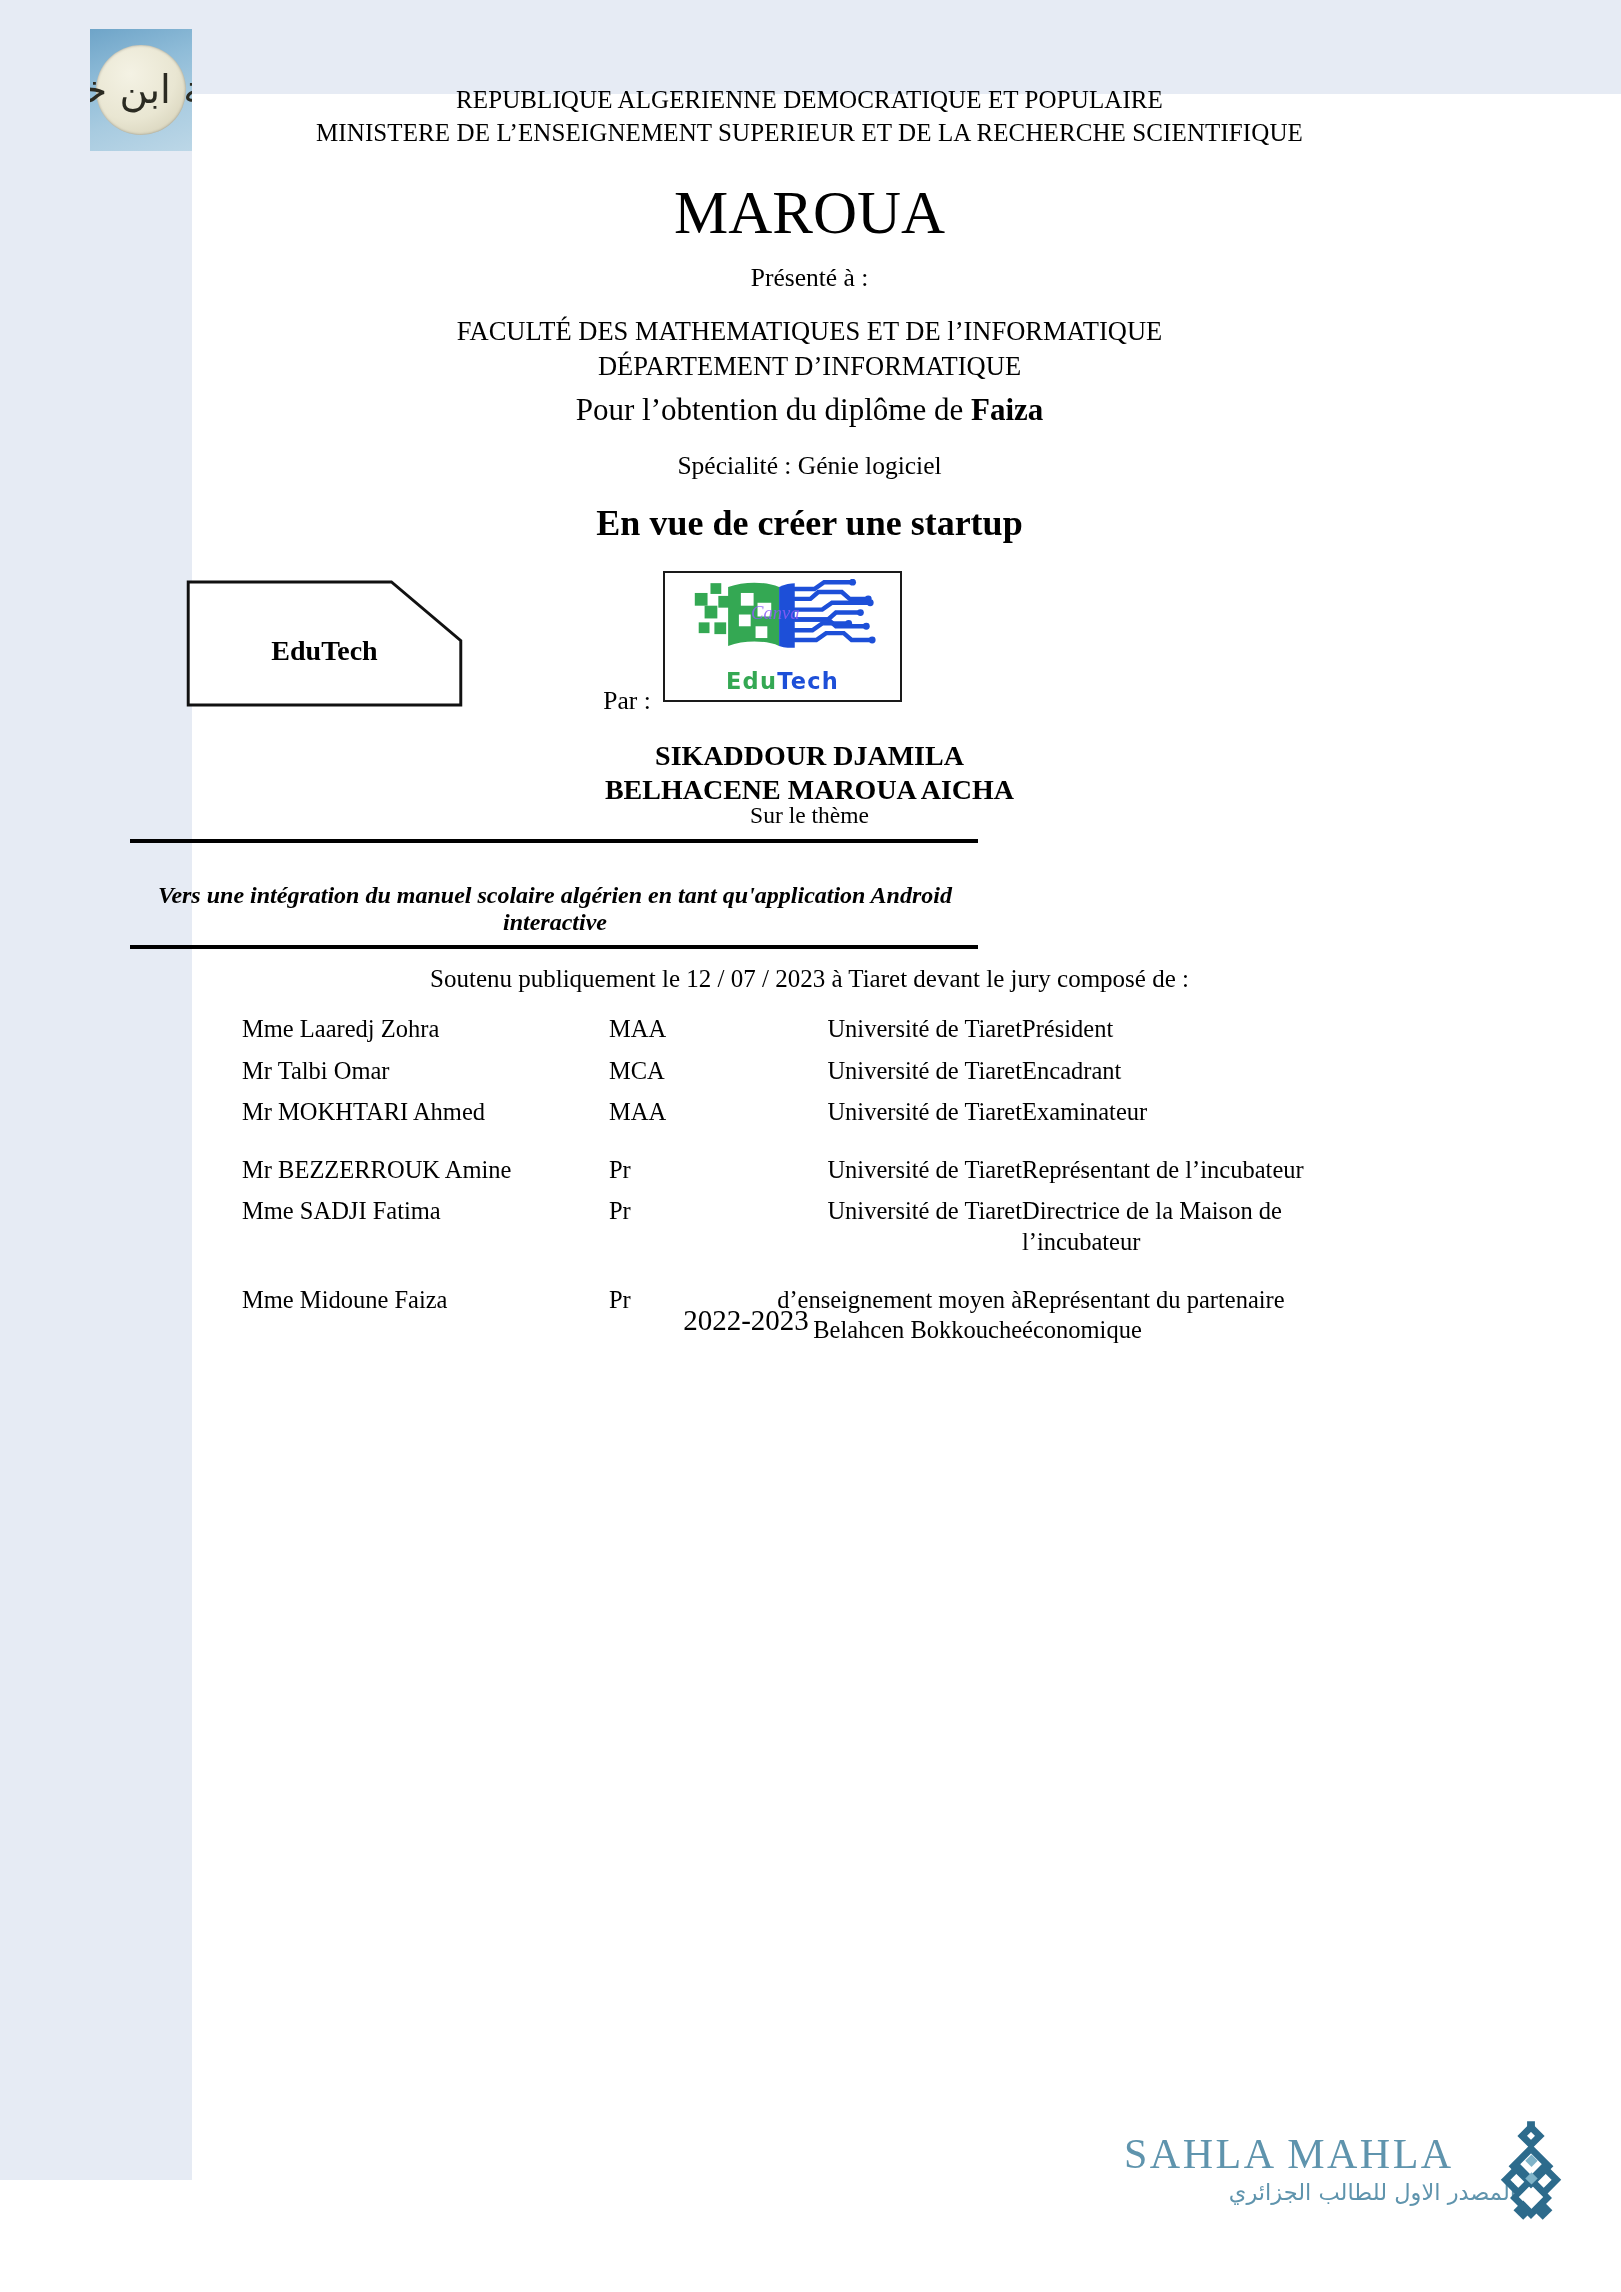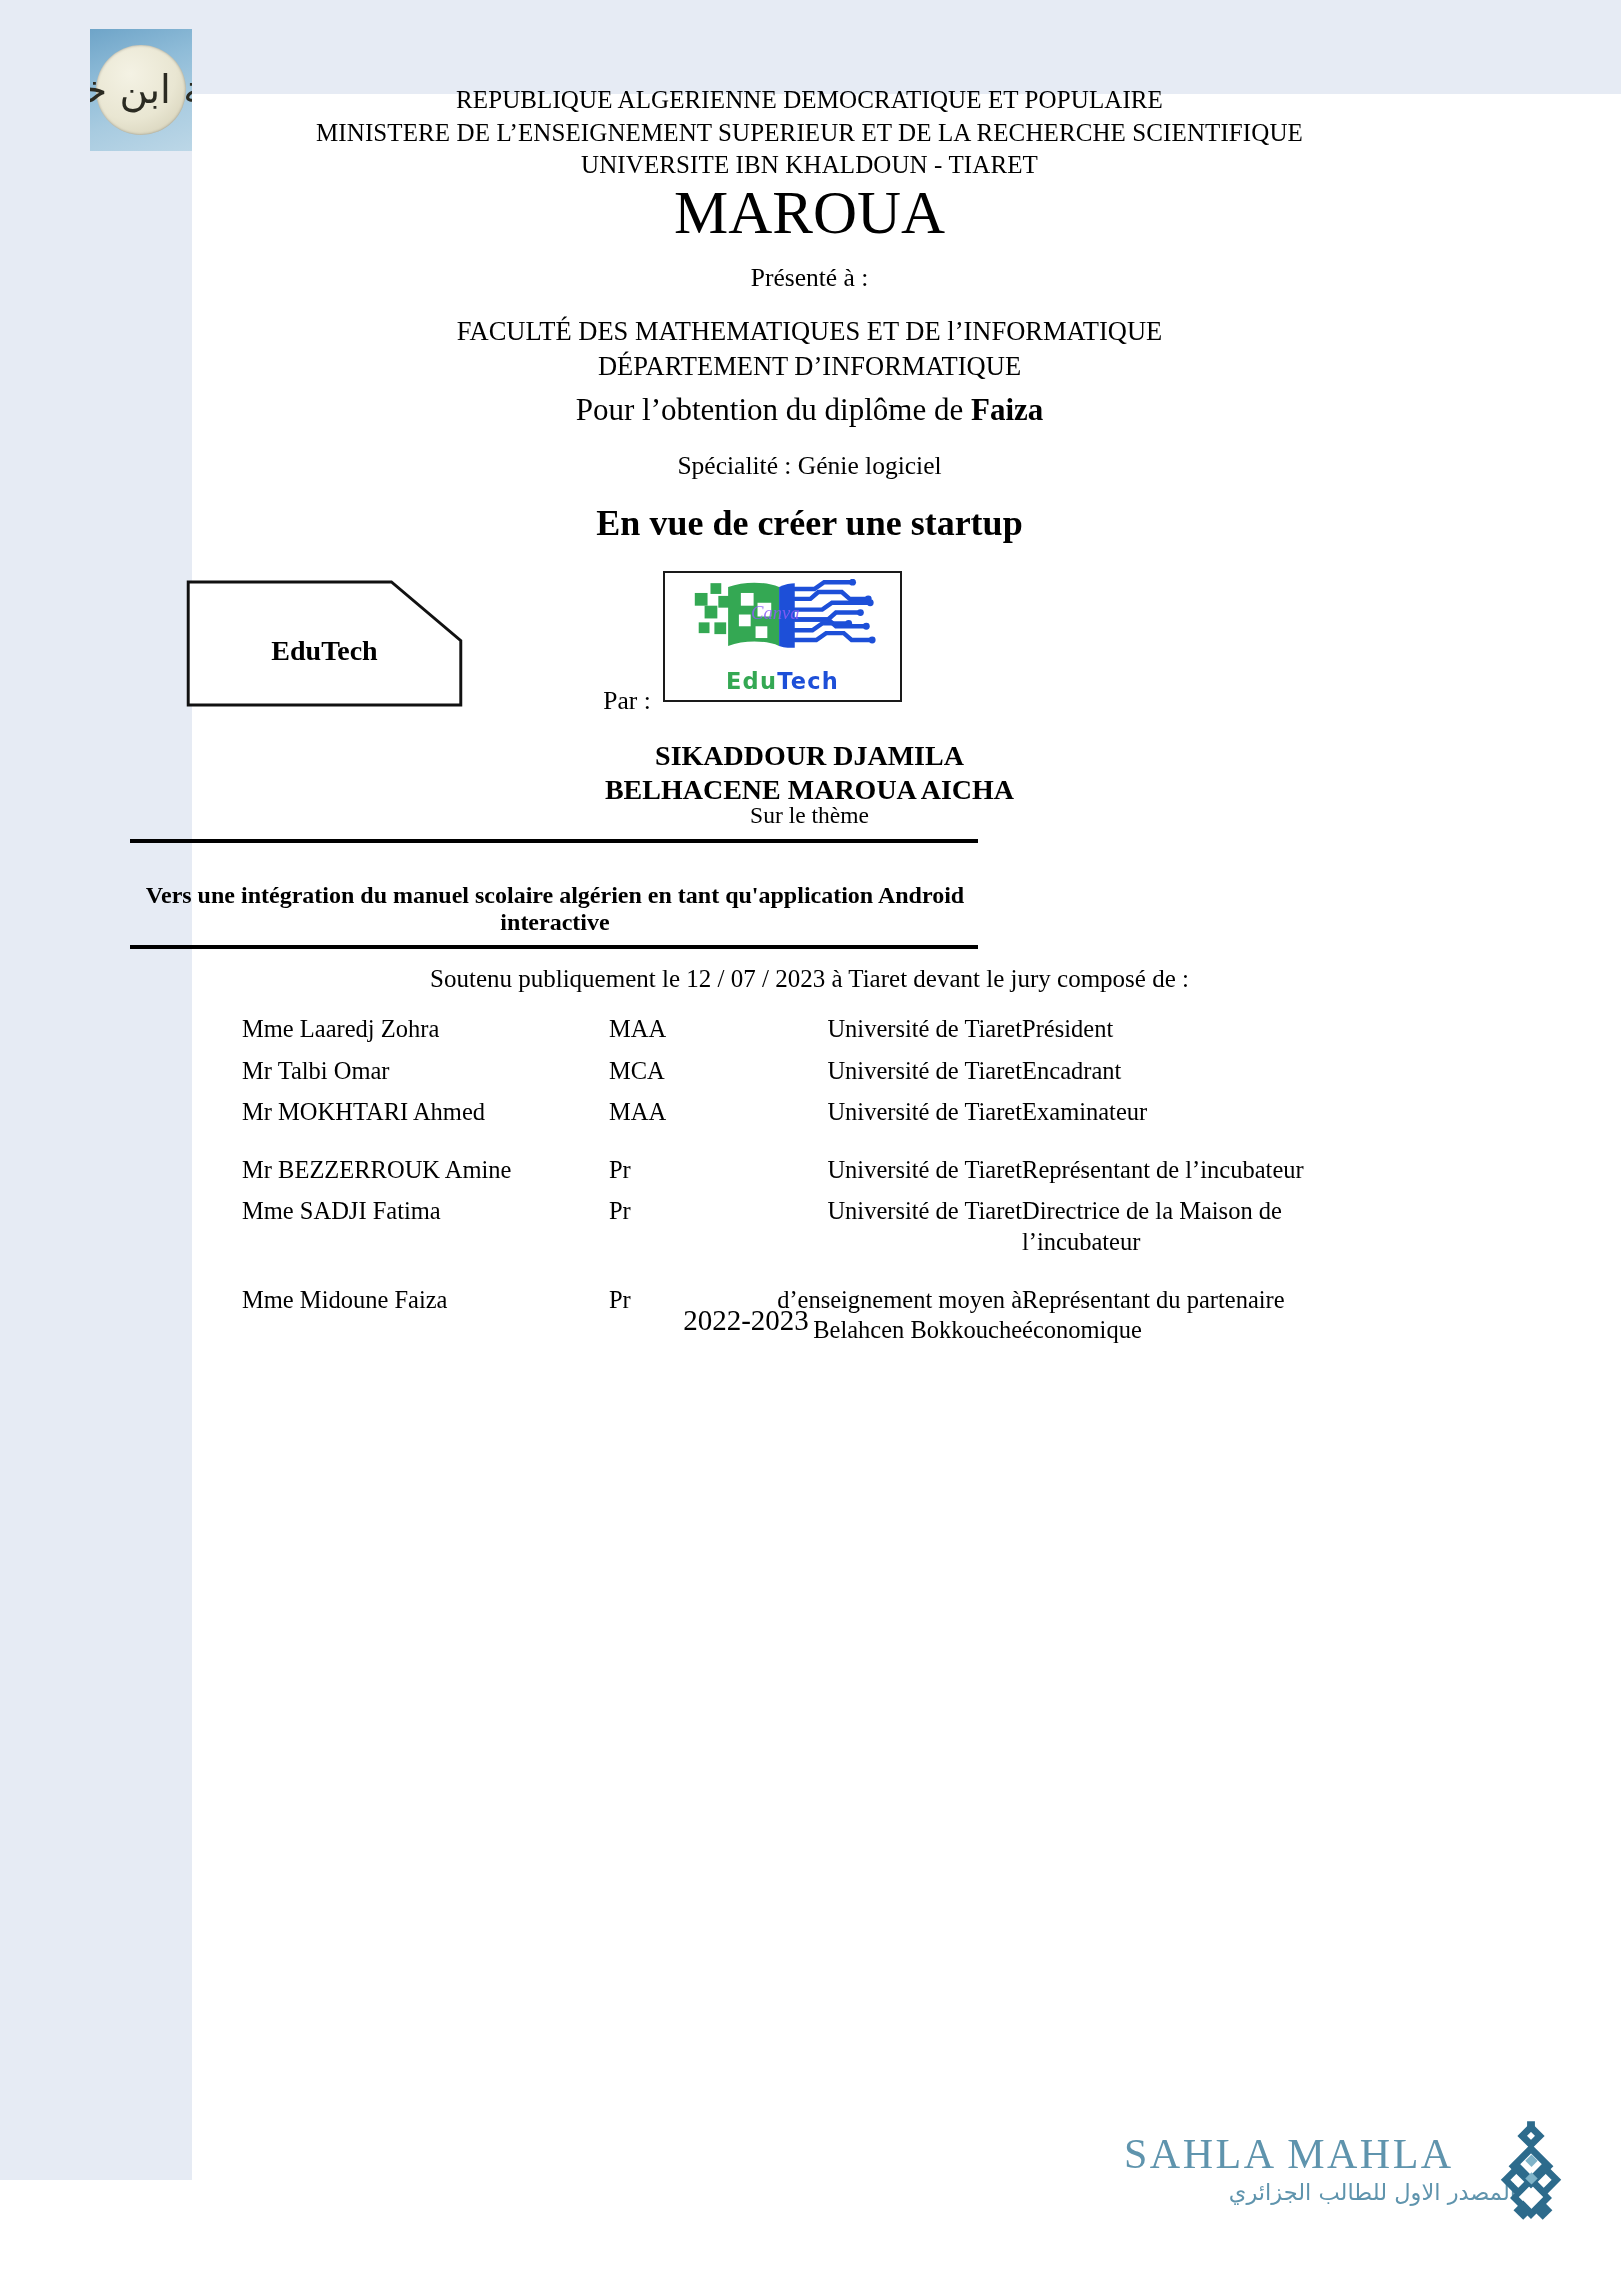--- a/index.html
+++ b/index.html
@@ -254,20 +254,21 @@
   #rule-bottom { top: 945px; }
 
   #theme-title {
     position: absolute;
     left: 118px;
     top: 882px;
     width: 874px;
     text-align: center;
     font-size: 24px;
     font-weight: bold;
+    font-style: italic;
   }
 
   #soutenu {
     position: absolute;
     left: 192px;
     top: 965px;
     width: 1235px;
     font-size: 25px;
   }
 
@@ -350,21 +351,20 @@
 <div id="footer-white"></div>
 
 <div id="seal">
   <div class="disc"></div>
   <div class="calli">جامعة ابن خلدون</div>
 </div>
 
 <div id="header-block">
   <div class="ctr head-line">REPUBLIQUE ALGERIENNE DEMOCRATIQUE ET POPULAIRE</div>
   <div class="ctr head-line">MINISTERE DE L’ENSEIGNEMENT SUPERIEUR ET DE LA RECHERCHE SCIENTIFIQUE</div>
-  <div class="ctr head-line">UNIVERSITE IBN KHALDOUN - TIARET</div>
 </div>
 
 <div id="memoire" class="ctr">MAROUA</div>
 <div id="presente" class="ctr">Présenté à :</div>
 
 <div id="faculte">
   <div class="ctr">FACULTÉ DES MATHEMATIQUES ET DE l’INFORMATIQUE</div>
   <div class="ctr">DÉPARTEMENT D’INFORMATIQUE</div>
 </div>
 

